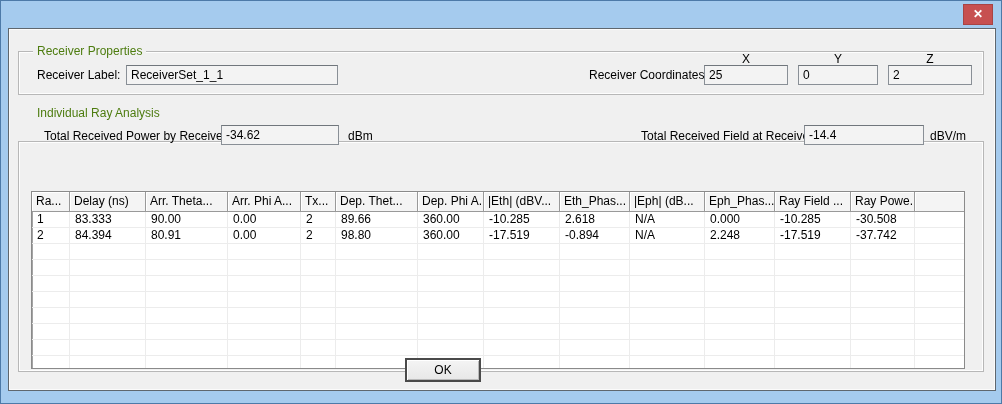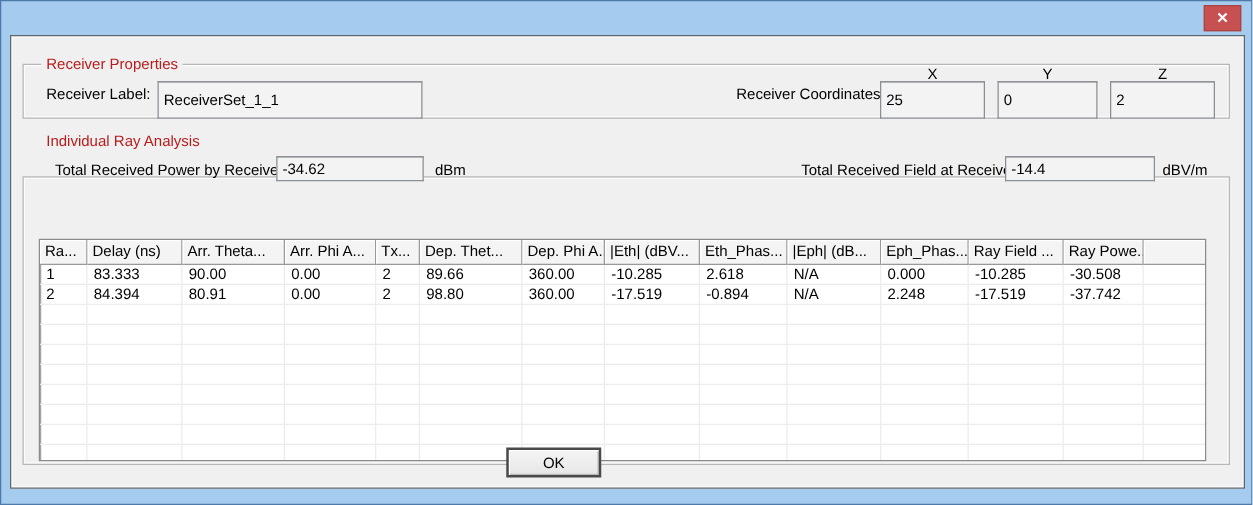--- a/index.html
+++ b/index.html
@@ -32,26 +32,26 @@
     border:1px solid #5f676e;
     box-shadow: inset 0 0 0 1px #fbfbfb;
   }
   .groupbox {
     position:absolute; border:1px solid #b7b7b7;
     box-shadow: inset 0 0 0 1px #fdfdfd;
   }
   .group1 { left:9px; top:22px; width:966px; height:44px; }
   .group2 { left:9px; top:112px; width:966px; height:231px; }
   .legend {
-    position:absolute; font-size:12px; color:#b91c1c;
+    position:absolute; font-size:12px; color:#4d7c0f;
     background:#f0f0f0; padding:0 4px; line-height:13px;
   }
   .lbl { position:absolute; font-size:12px; color:#000; white-space:nowrap; }
   .field {
-    position:absolute; height:30px;
+    position:absolute; height:20px;
     background:#f3f3f3;
     border:1px solid #898f96; border-top-color:#70767c;
     font-family:"Liberation Sans", sans-serif;
     font-size:12px; color:#000; padding:0 4px;
   }
   .axis-lbl { position:absolute; font-size:12px; text-align:center; color:#000; }
 
   
   .raytable {
     position:absolute; left:22px; top:162px; width:934px; height:178px;

